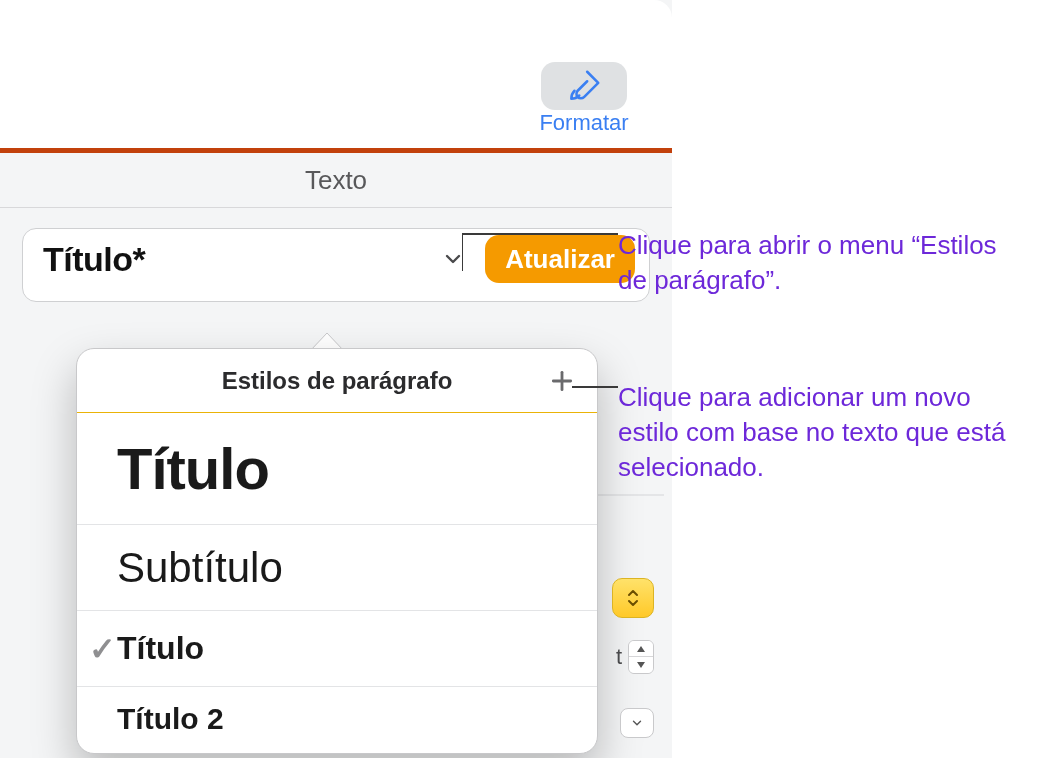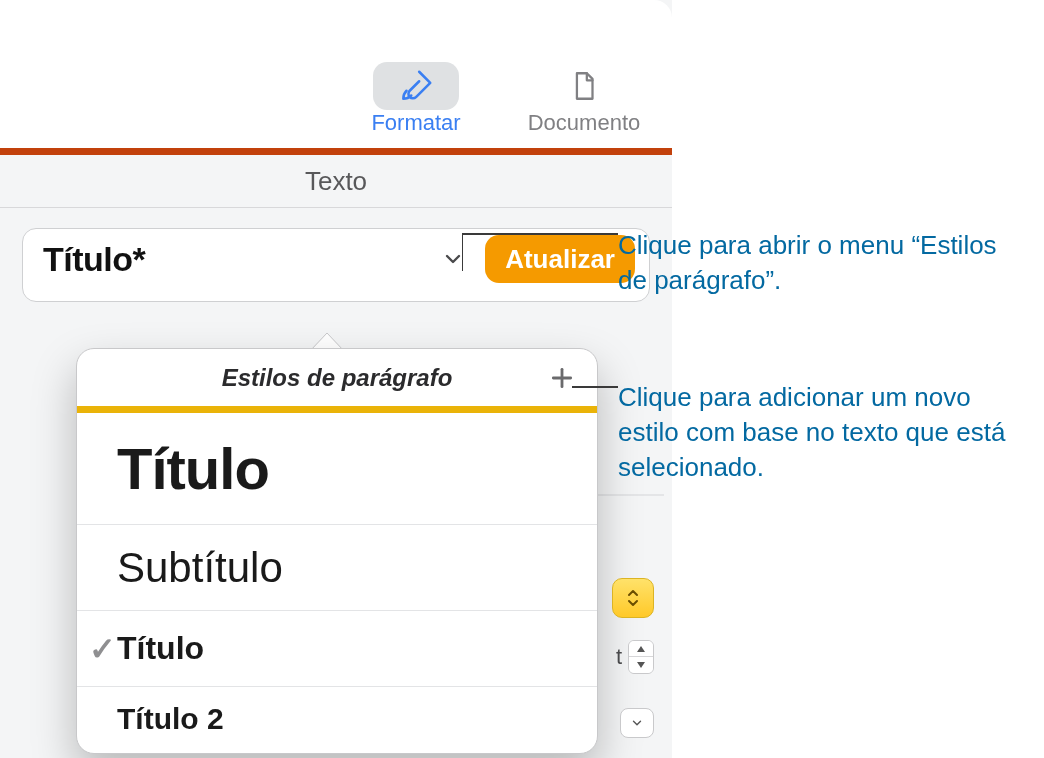--- a/index.html
+++ b/index.html
@@ -50,21 +50,21 @@
   .pill {
     width: 86px;
     height: 48px;
     border-radius: 14px;
     display: flex;
     align-items: center;
     justify-content: center;
   }
   .tab-row {
     height: 60px;
-    border-top: 7px solid #c2410c;
+    border-top: 5px solid #c2410c;
     border-bottom: 1px solid #d8d8da;
     display: flex;
     align-items: center;
     justify-content: center;
   }
   .tab-row span {
     font-size: 26px;
     color: #58585a;
   }
 
@@ -128,22 +128,21 @@
     top: 333px;
     width: 34px;
     height: 18px;
   }
   .popover-header {
     display: flex;
     align-items: center;
     justify-content: center;
     position: relative;
     height: 64px;
-    border-bottom: 7px solid #eab308;
-    font-style: italic;
+    border-bottom: 1px solid #eab308;
   }
   .popover-title {
     font-size: 24px;
     font-weight: 700;
     color: #2b2b2d;
   }
   .plus-btn {
     position: absolute;
     right: 18px;
     top: 50%;
@@ -234,21 +233,21 @@
     top: 494px;
     width: 534px;
     height: 2px;
     background: #e4e5e7;
   }
 
   
   .callout {
     position: absolute;
     font-size: 26px;
-    color: #0369a1;
+    color: #6d28d9;
     line-height: 1.35;
   }
   .callout-1 { left: 618px; top: 228px; width: 410px; }
   .callout-2 { left: 618px; top: 380px; width: 400px; }
 
   .leader {
     position: absolute;
     stroke: #3a3a3a;
     fill: none;
     stroke-width: 2;
@@ -263,29 +262,20 @@
     <div class="toolbar-items">
       <div class="toolbar-btn active">
         <div class="pill">
           <svg width="38" height="38" viewBox="0 0 24 24" stroke="#3a7ff2" stroke-width="1.6" fill="none" stroke-linecap="round" stroke-linejoin="round">
             <path d="M14 3l7 7-9 9c-1 1-3 1-4 0s-1-3 0-4l6-6"></path>
             <path d="M6 15c-1 1-2 3-2 5 2 0 4-1 5-2"></path>
           </svg>
         </div>
         <span>Formatar</span>
       </div>
-      <div class="toolbar-btn">
-        <div class="pill">
-          <svg width="34" height="34" viewBox="0 0 24 24" stroke="#808083" stroke-width="1.6" fill="none" stroke-linecap="round" stroke-linejoin="round">
-            <path d="M7 3h7l4 4v14H7z"></path>
-            <path d="M14 3v5h4"></path>
-          </svg>
-        </div>
-        <span>Documento</span>
-      </div>
     </div>
   </div>
 
   <div class="tab-row">
     <span>Texto</span>
   </div>
 
   <div class="style-bar-wrap">
     <div class="style-bar">
       <span class="style-name">Título*</span>

